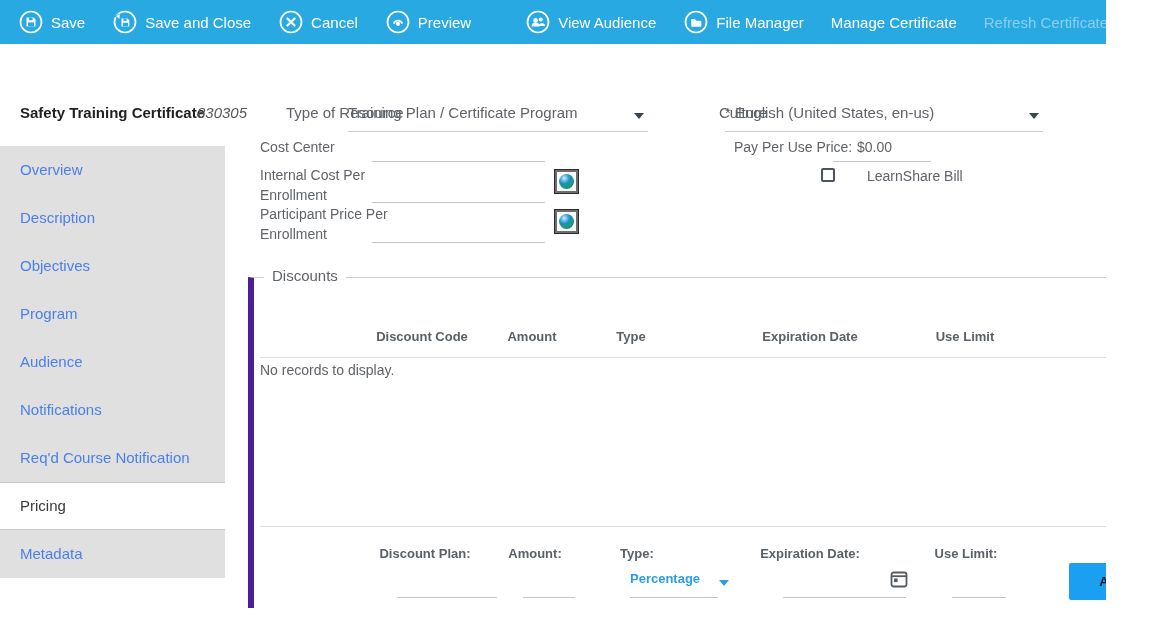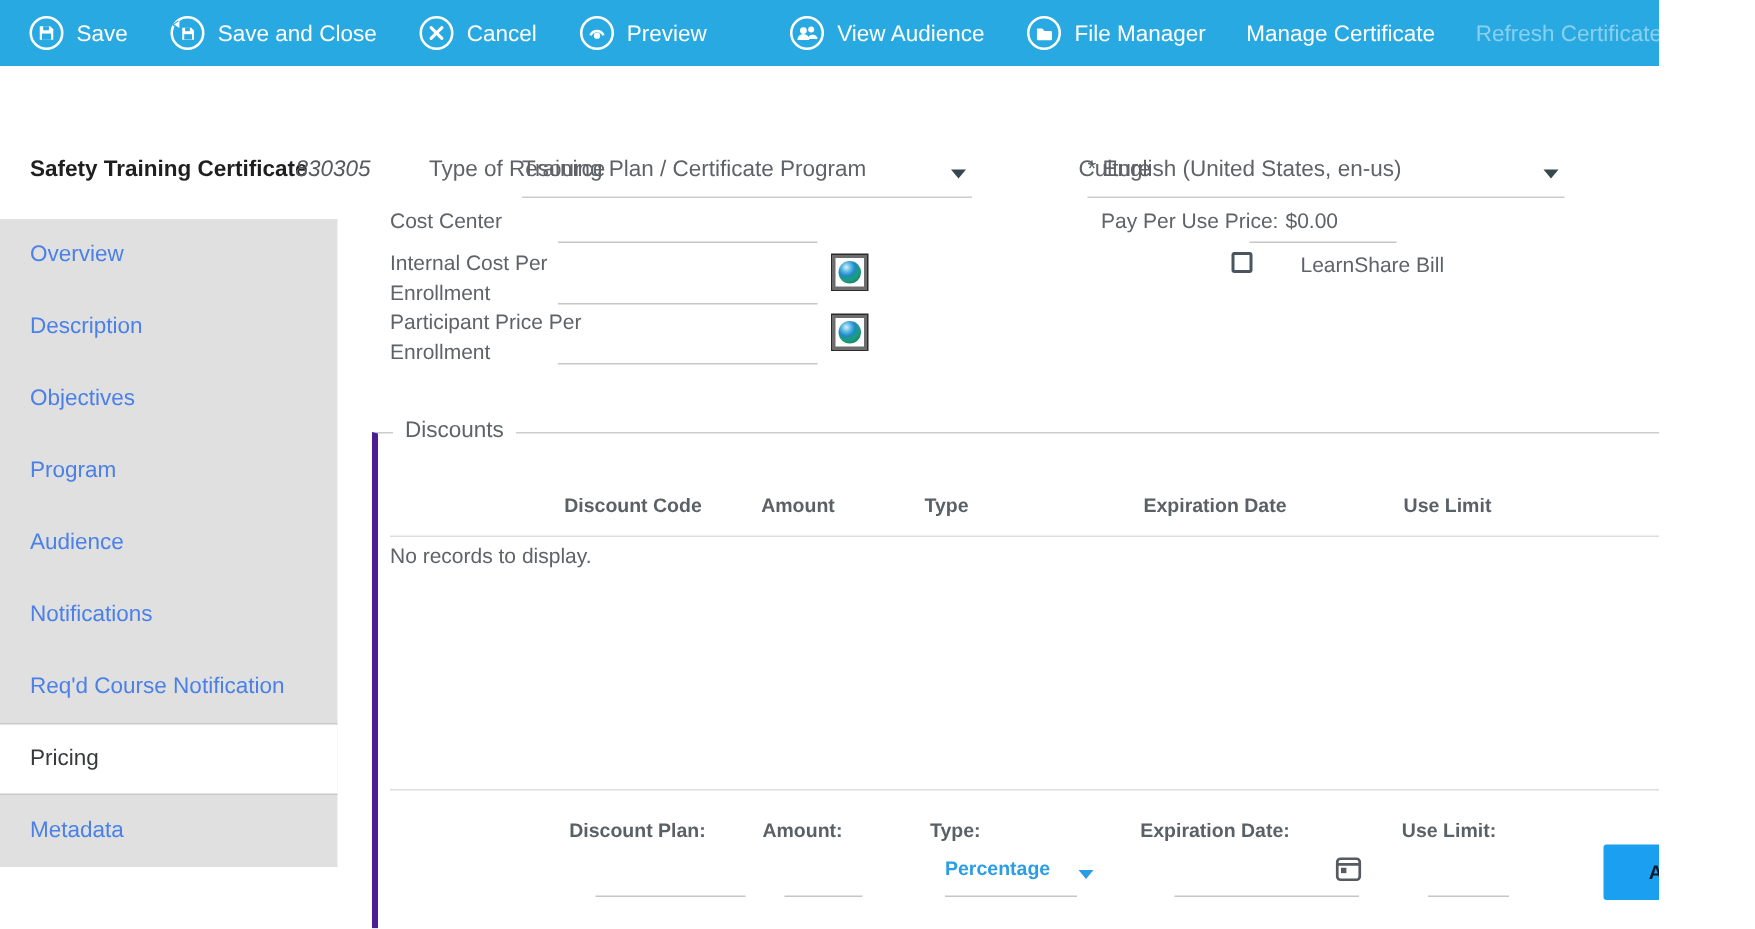--- a/index.html
+++ b/index.html
@@ -37,22 +37,22 @@
   .u-input { position:absolute; height:24px; border-bottom:1px solid #c6c6c6; background:transparent; }
   .globe-btn { position:absolute; width:23px; height:23px; background:#fff;
     border:2px solid #6d6d6d; outline:1px solid #2b2b2b; display:flex; align-items:center;
     justify-content:center; cursor:pointer; }
   .globe { width:15px; height:15px; border-radius:50%;
     background:radial-gradient(circle at 35% 28%, #d8f0ff 0%, #58b6e0 22%, #1e89c4 40%, #1ba06e 62%, #0b5e8e 100%); }
   .chk { position:absolute; width:14px; height:14px; border:2px solid #4a5560; border-radius:2px;
     background:#fff; cursor:pointer; }
 
   
-  .fieldset { position:absolute; left:248px; top:288px; width:922px; height:331px;
-    border-left:4px solid #4c1d95; border-top:1px solid #ccc;text-align:center; }
+  .fieldset { position:absolute; left:248px; top:277px; width:922px; height:331px;
+    border-left:6px solid #4c1d95; border-top:1px solid #ccc;text-align:center; }
   .legend { position:absolute; left:10px; top:-11px; background:#fff; padding:0 8px;
     font-size:15px; color:#5f6368; }
   .col-hdr { position:absolute; top:329px; width:120px; text-align:center;
     font-size:13px; font-weight:bold; color:#5a6166; }
   .hline { position:absolute; left:260px; width:910px; height:1px; background:#ddd; }
   .empty-text { position:absolute; left:260px; top:362px; font-size:14px; color:#5f6368; }
 
   .f-lbl { position:absolute; top:546px; width:120px; text-align:center;
     font-size:13px; font-weight:bold; color:#5a6166; }
   .f-input { position:absolute; top:574px; height:24px; border-bottom:1px solid #c6c6c6; }

